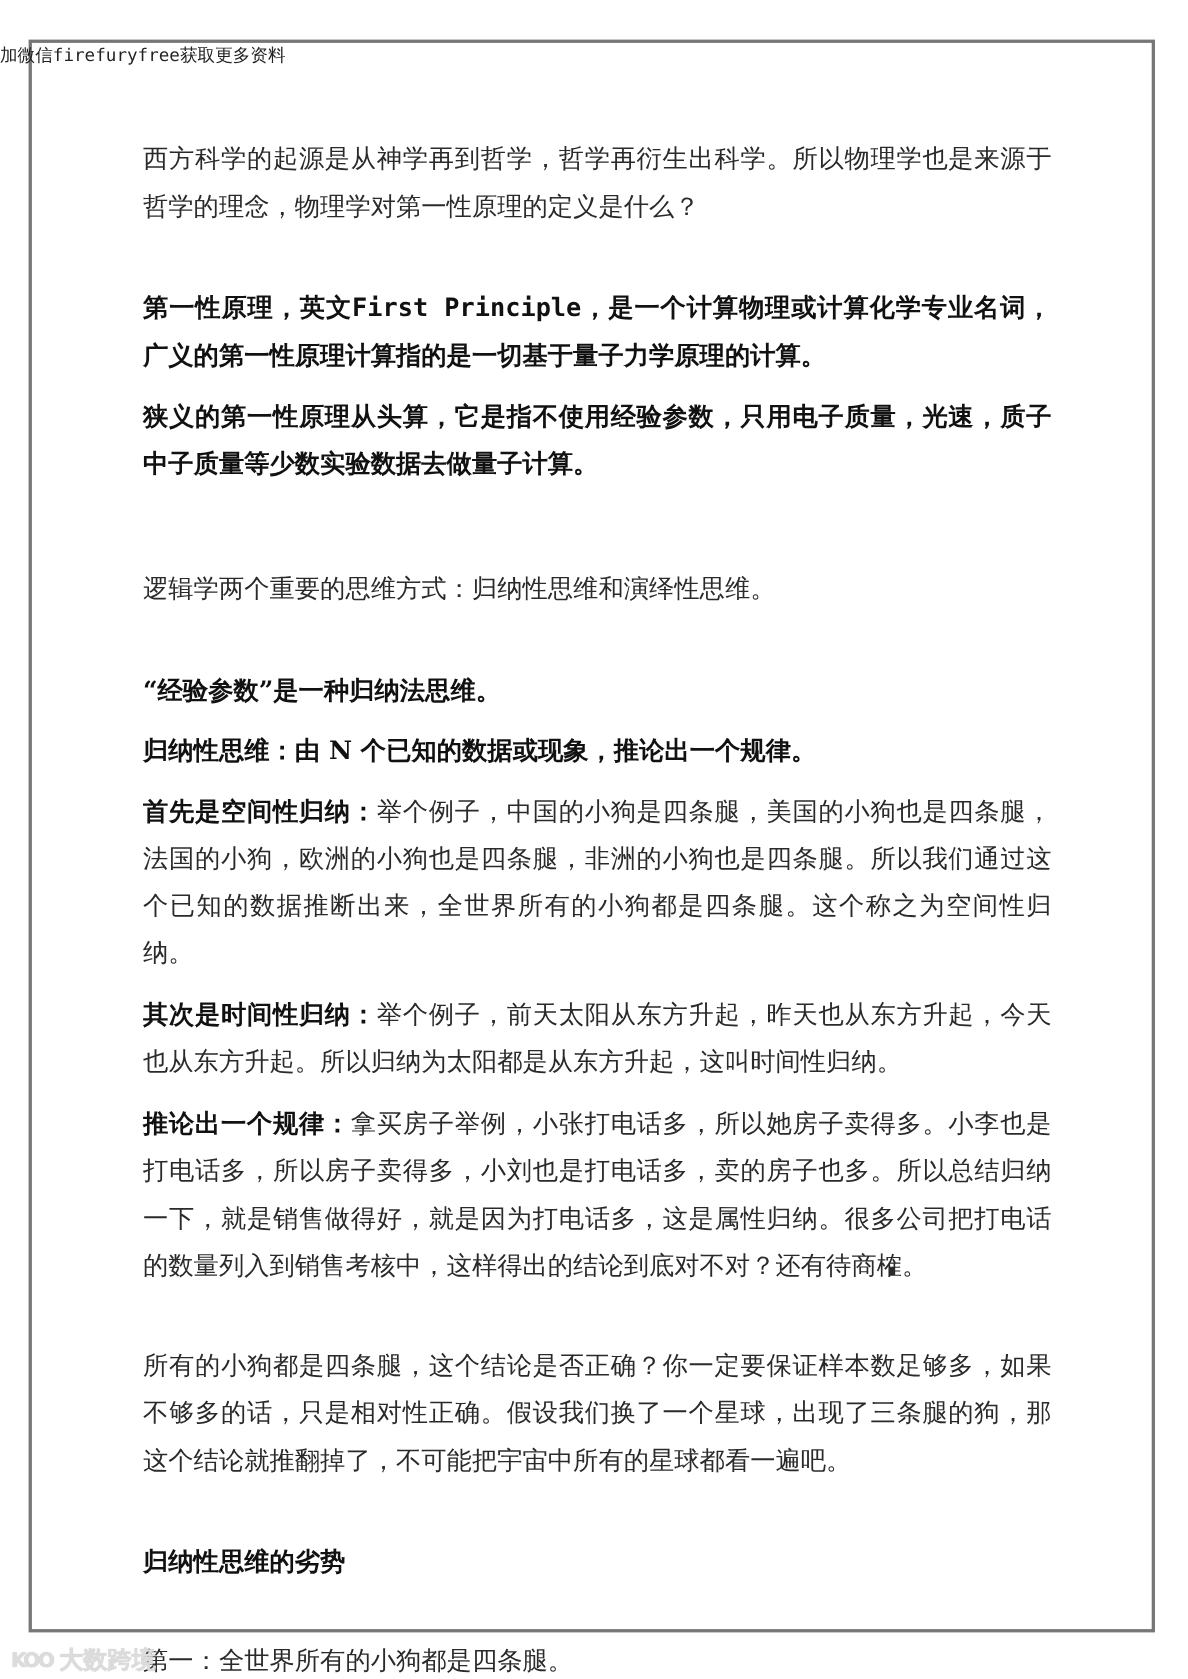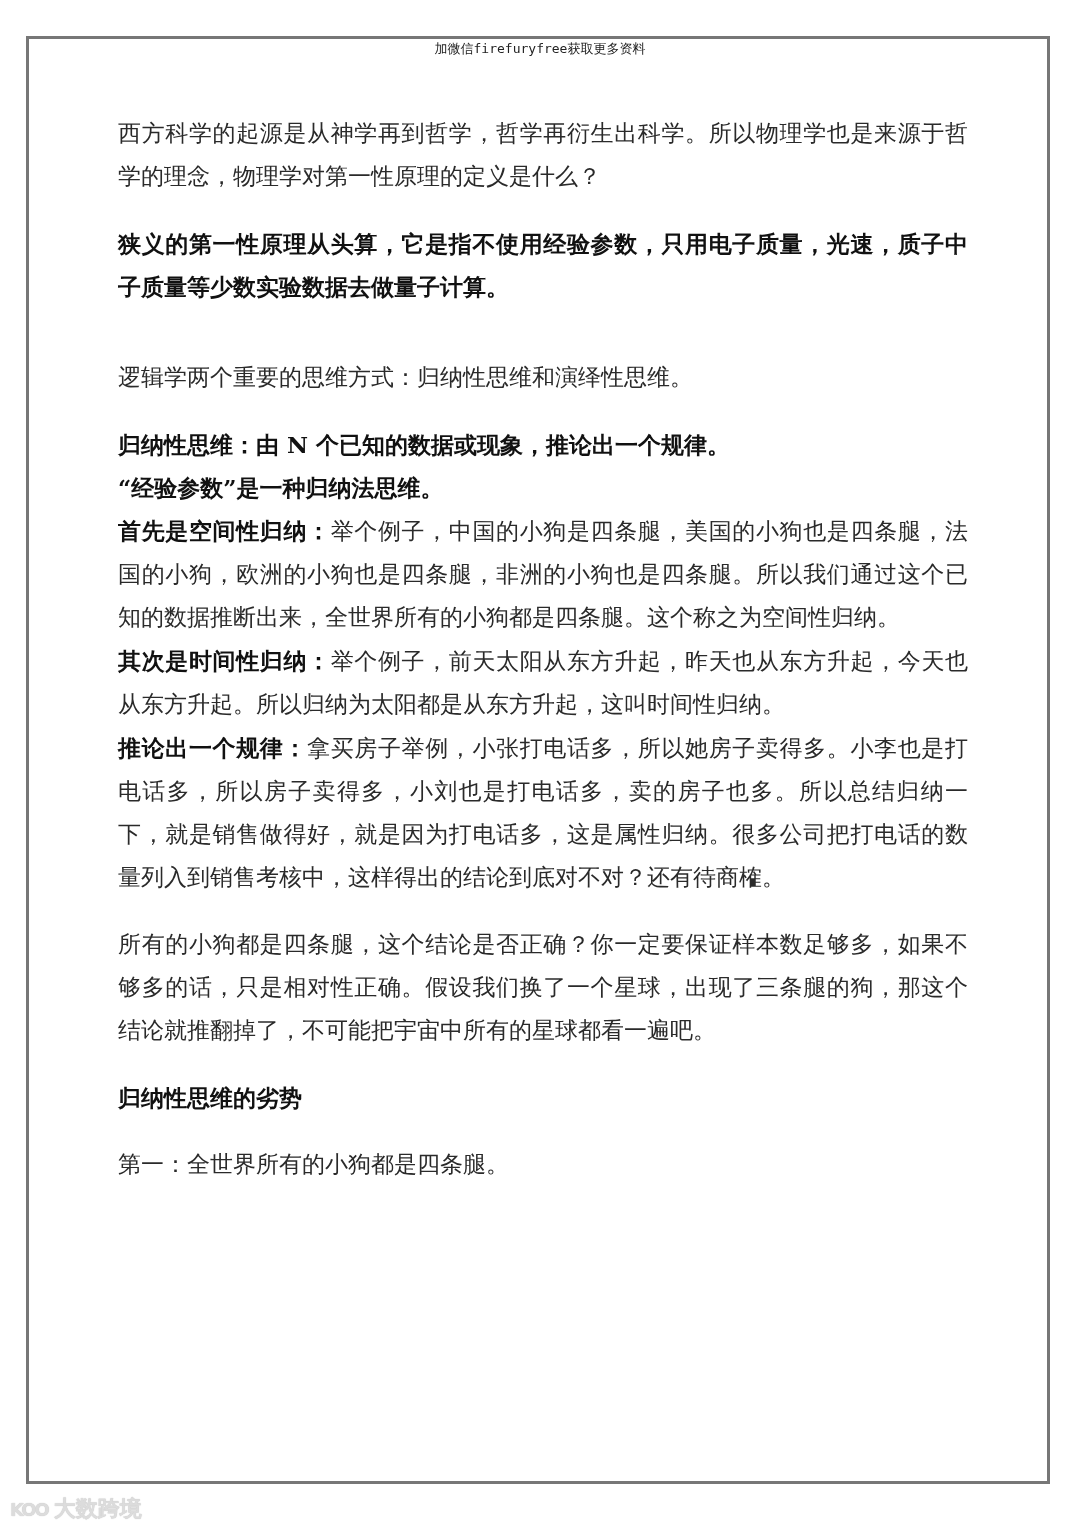--- a/index.html
+++ b/index.html
@@ -10,29 +10,29 @@
     }
     .page-frame {
       position: absolute; left: 26px; top: 36px;
       width: 1018px; height: 1442px;
       border: 3px solid #777777;
       box-sizing: content-box;
       background: #ffffff;
     }
     .header-note {
       position: absolute; left: 0; right: 0; top: 40px;
-      text-align: center; font-size: 13px; color: #222;
+      text-align: left; font-size: 16px; color: #222;
       font-family: "DejaVu Sans Mono", "Liberation Mono", monospace;
       letter-spacing: 0px;
     }
     .content {
       position: absolute; left: 118px; top: 112px; width: 850px;
       font-size: 23px; line-height: 43px;
     }
-    .para { margin: 0; padding: 0; text-align: justify; }
+    .para { margin: 12px; padding: 0; text-align: justify; }
     .gap { height: 24px; }
     .bold { font-weight: bold; color: #111; }
     .regular { font-weight: normal; color: #2a2a2a; }
     .mono { font-family: "DejaVu Sans Mono", "Liberation Mono", monospace; font-weight: bold; }
     .watermark {
       position: absolute; left: 10px; top: 1494px;
       font-size: 22px; color: #dcdcdc;
       font-family: "DejaVu Sans", "Liberation Sans", sans-serif;
       font-weight: bold; display: flex; align-items: center; gap: 6px;
       text-shadow: 0 0 1px #bbb;
@@ -44,30 +44,33 @@
 
 <div class="page-frame"></div>
 
 <div class="header-note">加微信firefuryfree获取更多资料</div>
 
 <div class="content">
 
   <p class="para regular">西方科学的起源是从神学再到哲学，哲学再衍生出科学。所以物理学也是来源于哲学的理念，物理学对第一性原理的定义是什么？</p>
   <div class="gap"></div>
 
+  <p class="para bold">
+    <span>第一性原理，英文</span><span class="mono">First Principle</span><span>，是一个计算物理或计算化学专业名词，广义的第一性原理计算指的是一切基于量子力学原理的计算。</span>
+  </p>
   <p class="para bold">狭义的第一性原理从头算，它是指不使用经验参数，只用电子质量，光速，质子中子质量等少数实验数据去做量子计算。</p>
   <div class="gap"></div>
 
   <div class="gap"></div>
 
   <p class="para regular">逻辑学两个重要的思维方式：归纳性思维和演绎性思维。</p>
   <div class="gap"></div>
 
+  <p class="para bold">“经验参数”是一种归纳法思维。</p>
   <p class="para bold">归纳性思维：由 N 个已知的数据或现象，推论出一个规律。</p>
-  <p class="para bold">“经验参数”是一种归纳法思维。</p>
 
   <p class="para regular">
     <span class="bold">首先是空间性归纳：</span><span>举个例子，中国的小狗是四条腿，美国的小狗也是四条腿，法国的小狗，欧洲的小狗也是四条腿，非洲的小狗也是四条腿。所以我们通过这个已知的数据推断出来，全世界所有的小狗都是四条腿。这个称之为空间性归纳。</span>
   </p>
 
   <p class="para regular">
     <span class="bold">其次是时间性归纳：</span><span>举个例子，前天太阳从东方升起，昨天也从东方升起，今天也从东方升起。所以归纳为太阳都是从东方升起，这叫时间性归纳。</span>
   </p>
 
   <p class="para regular">

